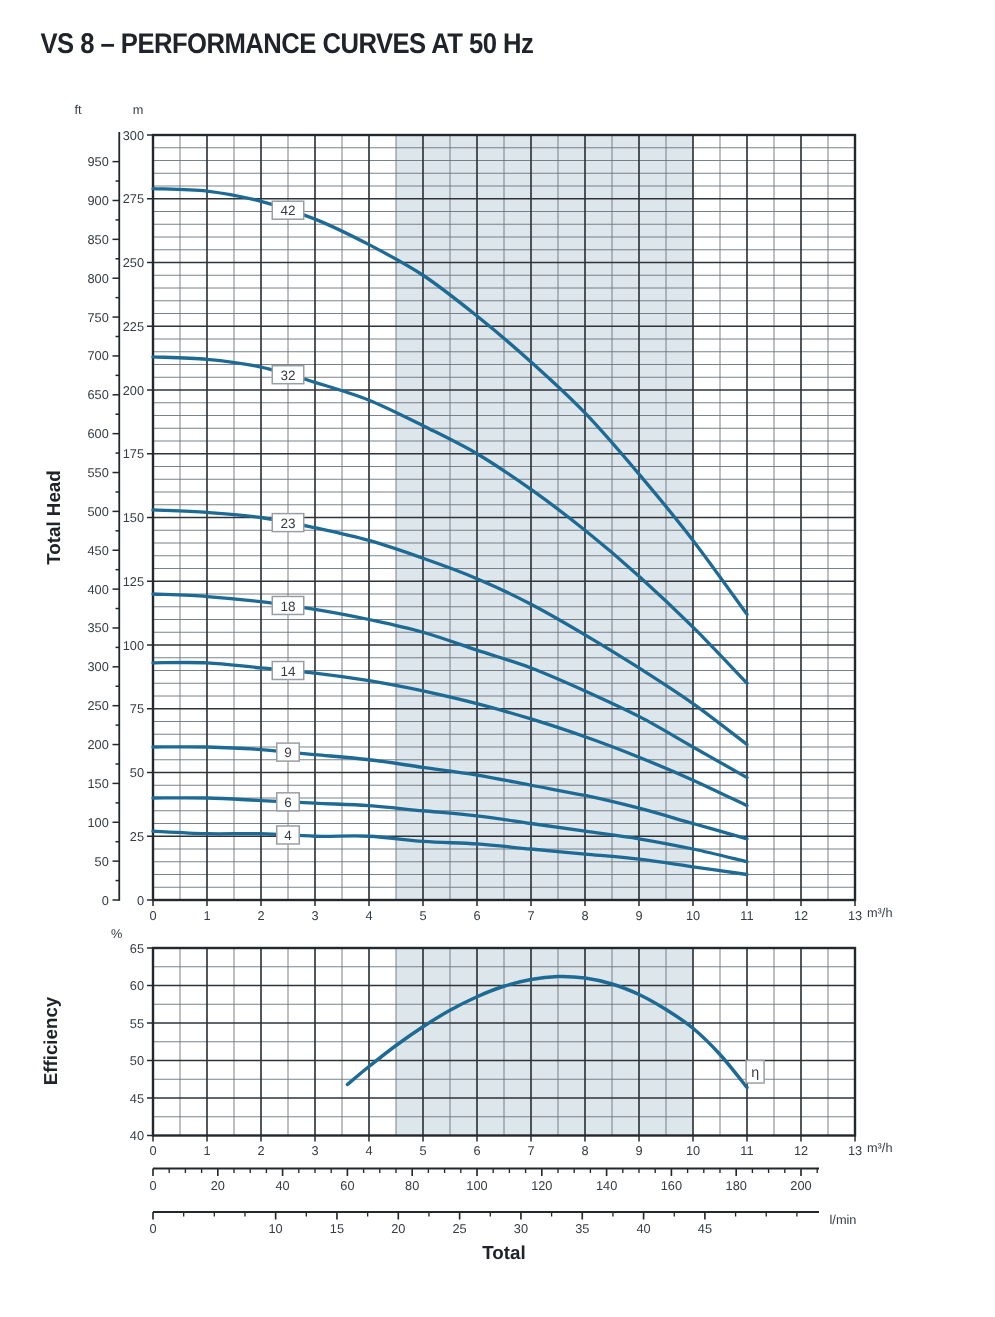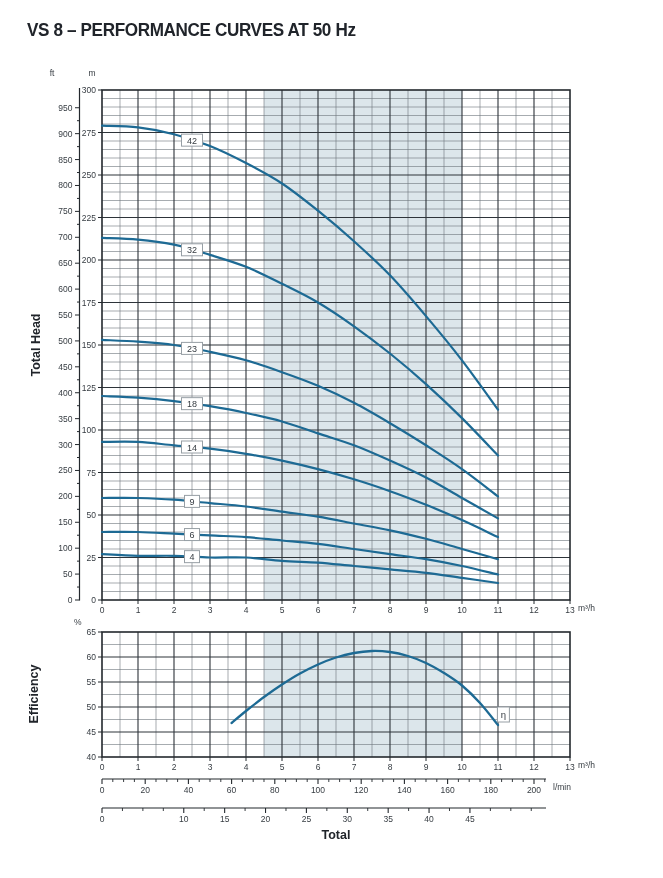--- a/index.html
+++ b/index.html
@@ -337,15 +337,15 @@
   <div class="lbl unit ctr" style="left:52px;top:68px;">ft</div>
 
   <div class="lbl unit ctr" style="left:92px;top:68px;">m</div>
 
   <div class="lbl unit" style="left:74px;top:617px;">%</div>
 
   <div class="lbl unit" style="left:578px;top:603px;">m³/h</div>
 
   <div class="lbl unit" style="left:578px;top:760px;">m³/h</div>
 
-  <div class="lbl unit" style="left:553px;top:782px;">l/min</div>
+  <div class="lbl unit" style="left:553px;top:808px;">l/min</div>
 
 </div>
 
 </body></html>

